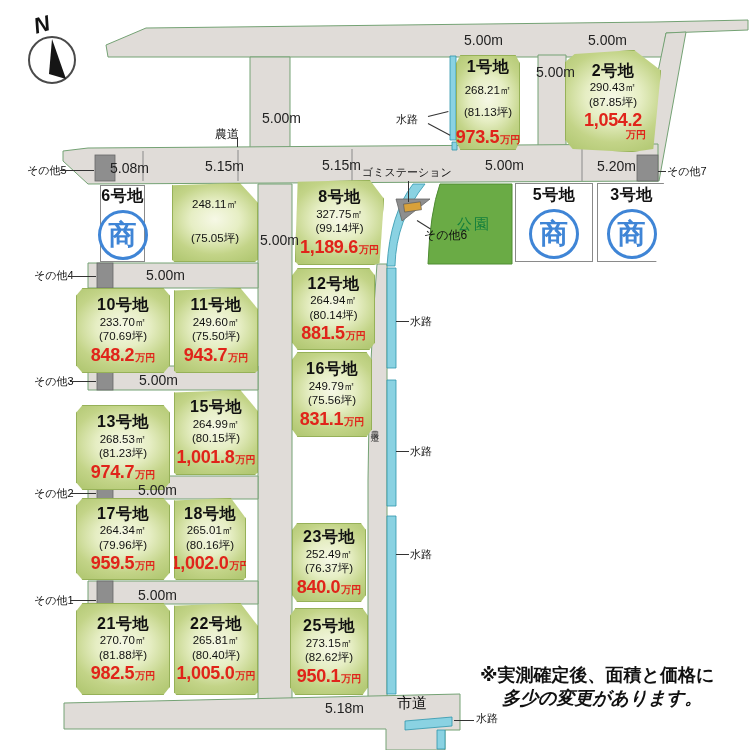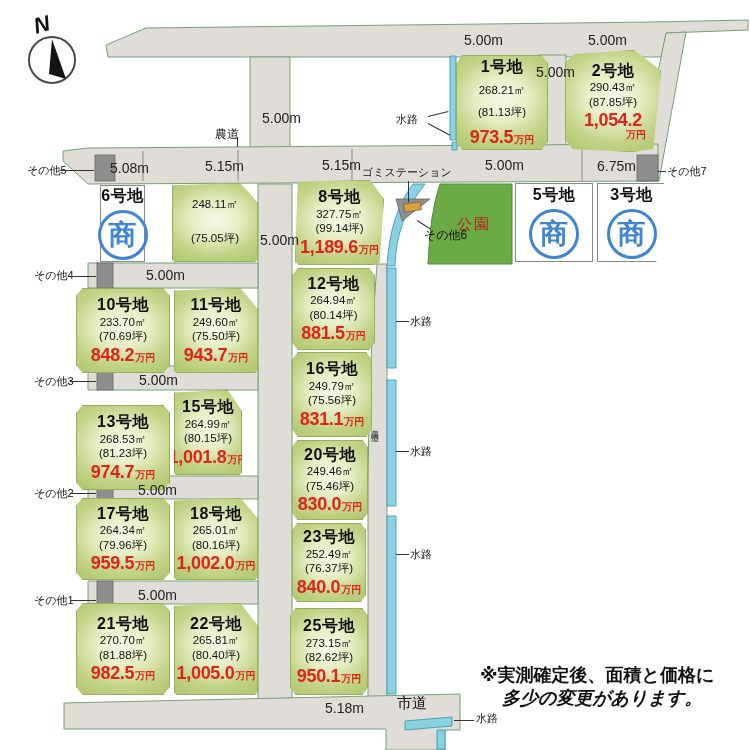--- a/index.html
+++ b/index.html
@@ -26,21 +26,21 @@
     align-items:center;justify-content:center;font-size:28px;font-weight:bold;color:#3f85d6;margin-top:4px;}
   .dim{position:absolute;z-index:3;font-size:14px;color:#222;white-space:nowrap;}
   .lbl{position:absolute;z-index:3;font-size:11px;color:#111;white-space:nowrap;}
   .lbl.big{font-size:15px;}
   .lbl.vert{writing-mode:vertical-rl;font-size:9px;letter-spacing:3px;color:#333;}
   .pline{position:absolute;z-index:3;height:1px;background:#333;transform-origin:left center;}
   .vline{position:absolute;z-index:3;width:1px;background:#333;}
   .note{position:absolute;z-index:3;font-size:18px;font-weight:bold;color:#111;line-height:1.28;}
   .note .l2{padding-left:22px;font-style:italic;}
   .compassN{position:absolute;z-index:3;font-size:22px;font-weight:bold;font-style:italic;transform:rotate(-15deg);}
-  .parklbl{position:absolute;z-index:3;font-size:15px;color:#b91c1c;letter-spacing:2px;}
+  .parklbl{position:absolute;z-index:3;font-size:15px;color:#15803d;letter-spacing:2px;}
 </style>
 </head>
 <body>
 
 <div id="canvas">
 
   <svg class="base" width="750" height="750" viewBox="0 0 750 750">
 
     <g fill="#e0dcd8" stroke="#74a274" stroke-width="1">
       <path d="M106,45 L146,28 L654,22 L748,20 L748,30 L666,33 L662,57 L108,57 Z"></path>
@@ -89,21 +89,21 @@
     <rect x="404" y="203" width="17" height="8" fill="#d8a13a" stroke="#555" stroke-width="0.6" transform="rotate(-8 412 207)"></rect>
 
     <g>
       <circle cx="52" cy="60" r="23" fill="#fff" stroke="#4a4a4a" stroke-width="2"></circle>
       <path d="M52,39 L66,79 L49,74 Z" fill="#151515"></path>
     </g>
   </svg>
 
   <div class="compassN" style="left:34px;top:12px;">N</div>
 
-  <div class="plot oct" style="left:456px;top:55px;width:92px;height:95px;gap:7px;">
+  <div class="plot oct" style="left:456px;top:55px;width:64px;height:95px;gap:7px;">
     <div class="p-name">1号地</div>
     <div class="p-area">268.21㎡</div>
     <div class="p-tsubo">(81.13坪)</div>
     <div class="p-price"><span>973.5</span><span class="unit">万円</span></div>
   </div>
 
   <div class="plot clip2" style="left:565px;top:50px;width:96px;height:102px;">
     <div class="p-name">2号地</div>
     <div class="p-area">290.43㎡</div>
     <div class="p-tsubo">(87.85坪)</div>
@@ -166,54 +166,48 @@
     <div class="p-price"><span>881.5</span><span class="unit">万円</span></div>
   </div>
 
   <div class="plot oct" style="left:76px;top:405px;width:94px;height:85px;">
     <div class="p-name">13号地</div>
     <div class="p-area">268.53㎡</div>
     <div class="p-tsubo">(81.23坪)</div>
     <div class="p-price"><span>974.7</span><span class="unit">万円</span></div>
   </div>
 
-  <div class="plot cuttr" style="left:174px;top:390px;width:68px;height:85px;">
+  <div class="plot cuttr" style="left:174px;top:390px;width:84px;height:85px;">
     <div class="p-name">15号地</div>
     <div class="p-area">264.99㎡</div>
     <div class="p-tsubo">(80.15坪)</div>
     <div class="p-price"><span>1,001.8</span><span class="unit">万円</span></div>
   </div>
 
   <div class="plot oct" style="left:292px;top:352px;width:80px;height:85px;">
     <div class="p-name">16号地</div>
     <div class="p-area">249.79㎡</div>
     <div class="p-tsubo">(75.56坪)</div>
     <div class="p-price"><span>831.1</span><span class="unit">万円</span></div>
   </div>
 
   <div class="plot oct" style="left:76px;top:498px;width:94px;height:82px;">
     <div class="p-name">17号地</div>
     <div class="p-area">264.34㎡</div>
     <div class="p-tsubo">(79.96坪)</div>
     <div class="p-price"><span>959.5</span><span class="unit">万円</span></div>
   </div>
 
-  <div class="plot cuttr" style="left:174px;top:498px;width:84px;height:82px;">
+  <div class="plot cuttr" style="left:174px;top:498px;width:72px;height:82px;">
     <div class="p-name">18号地</div>
     <div class="p-area">265.01㎡</div>
     <div class="p-tsubo">(80.16坪)</div>
     <div class="p-price"><span>1,002.0</span><span class="unit">万円</span></div>
   </div>
 
-  <div class="plot oct" style="left:292px;top:440px;width:76px;height:80px;">
-    <div class="p-name">20号地</div>
-    <div class="p-area">249.46㎡</div>
-    <div class="p-tsubo">(75.46坪)</div>
-    <div class="p-price"><span>830.0</span><span class="unit">万円</span></div>
-  </div>
 
   <div class="plot oct" style="left:76px;top:603px;width:94px;height:92px;">
     <div class="p-name">21号地</div>
     <div class="p-area">270.70㎡</div>
     <div class="p-tsubo">(81.88坪)</div>
     <div class="p-price"><span>982.5</span><span class="unit">万円</span></div>
   </div>
 
   <div class="plot cuttr" style="left:174px;top:603px;width:84px;height:92px;">
     <div class="p-name">22号地</div>
@@ -237,21 +231,21 @@
   </div>
 
   <div class="dim" style="left:464px;top:32px;">5.00m</div>
   <div class="dim" style="left:588px;top:32px;">5.00m</div>
   <div class="dim" style="left:536px;top:64px;">5.00m</div>
   <div class="dim" style="left:262px;top:110px;">5.00m</div>
   <div class="dim" style="left:110px;top:160px;">5.08m</div>
   <div class="dim" style="left:205px;top:158px;">5.15m</div>
   <div class="dim" style="left:322px;top:157px;">5.15m</div>
   <div class="dim" style="left:485px;top:157px;">5.00m</div>
-  <div class="dim" style="left:597px;top:158px;">6.75m</div>
+  <div class="dim" style="left:597px;top:158px;">5.20m</div>
   <div class="dim" style="left:260px;top:232px;">5.00m</div>
   <div class="dim" style="left:146px;top:267px;">5.00m</div>
   <div class="dim" style="left:139px;top:372px;">5.00m</div>
   <div class="dim" style="left:138px;top:482px;">5.00m</div>
   <div class="dim" style="left:138px;top:587px;">5.00m</div>
   <div class="dim" style="left:325px;top:700px;">5.18m</div>
 
   <div class="lbl" style="left:27px;top:163px;">その他5</div>
   <div class="lbl" style="left:34px;top:268px;">その他4</div>
   <div class="lbl" style="left:34px;top:374px;">その他3</div>

